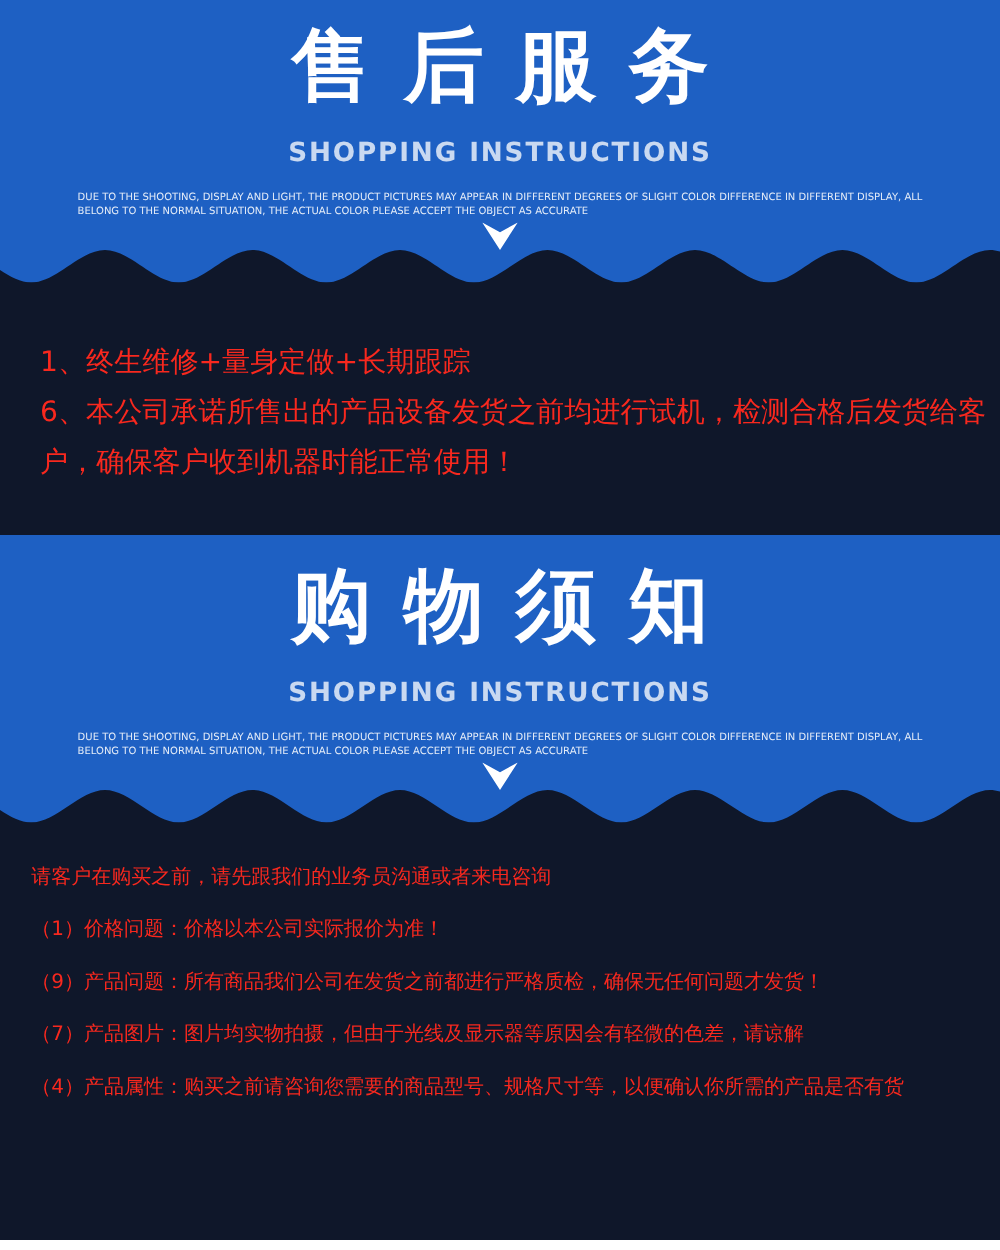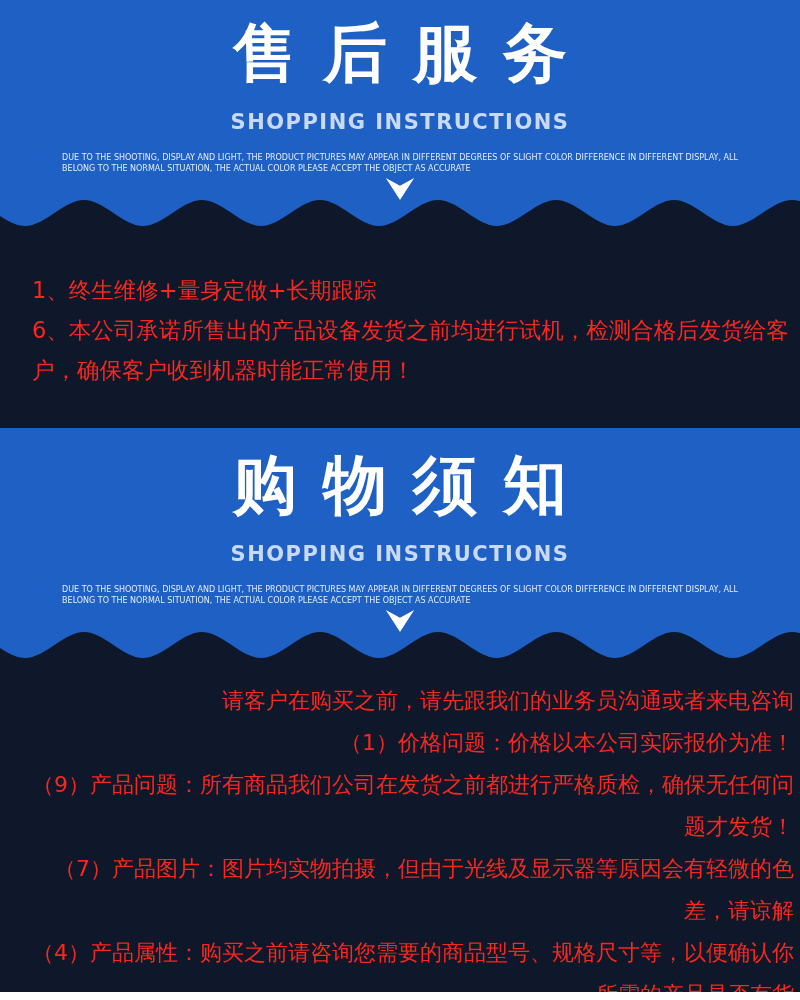--- a/index.html
+++ b/index.html
@@ -48,21 +48,21 @@
   .content{color:var(--red);}
   .content p{margin:0;}
   .content-after-sales{
     height:202px;box-sizing:border-box;
     padding:44px 4px 0 32px;
     font-size:22.5px;line-height:40px;
   }
   .content-notice{
     height:342px;box-sizing:border-box;
     padding:22px 6px 16px 25px;
-    font-size:22px;line-height:42px;text-align:right;
+    font-size:16px;line-height:42px;
   }
 </style>
 </head>
 <body>
 
 <div class="canvas">
 
   <section class="banner">
     <div class="banner-fill">
       <h1 class="banner-title">售后服务</h1>

